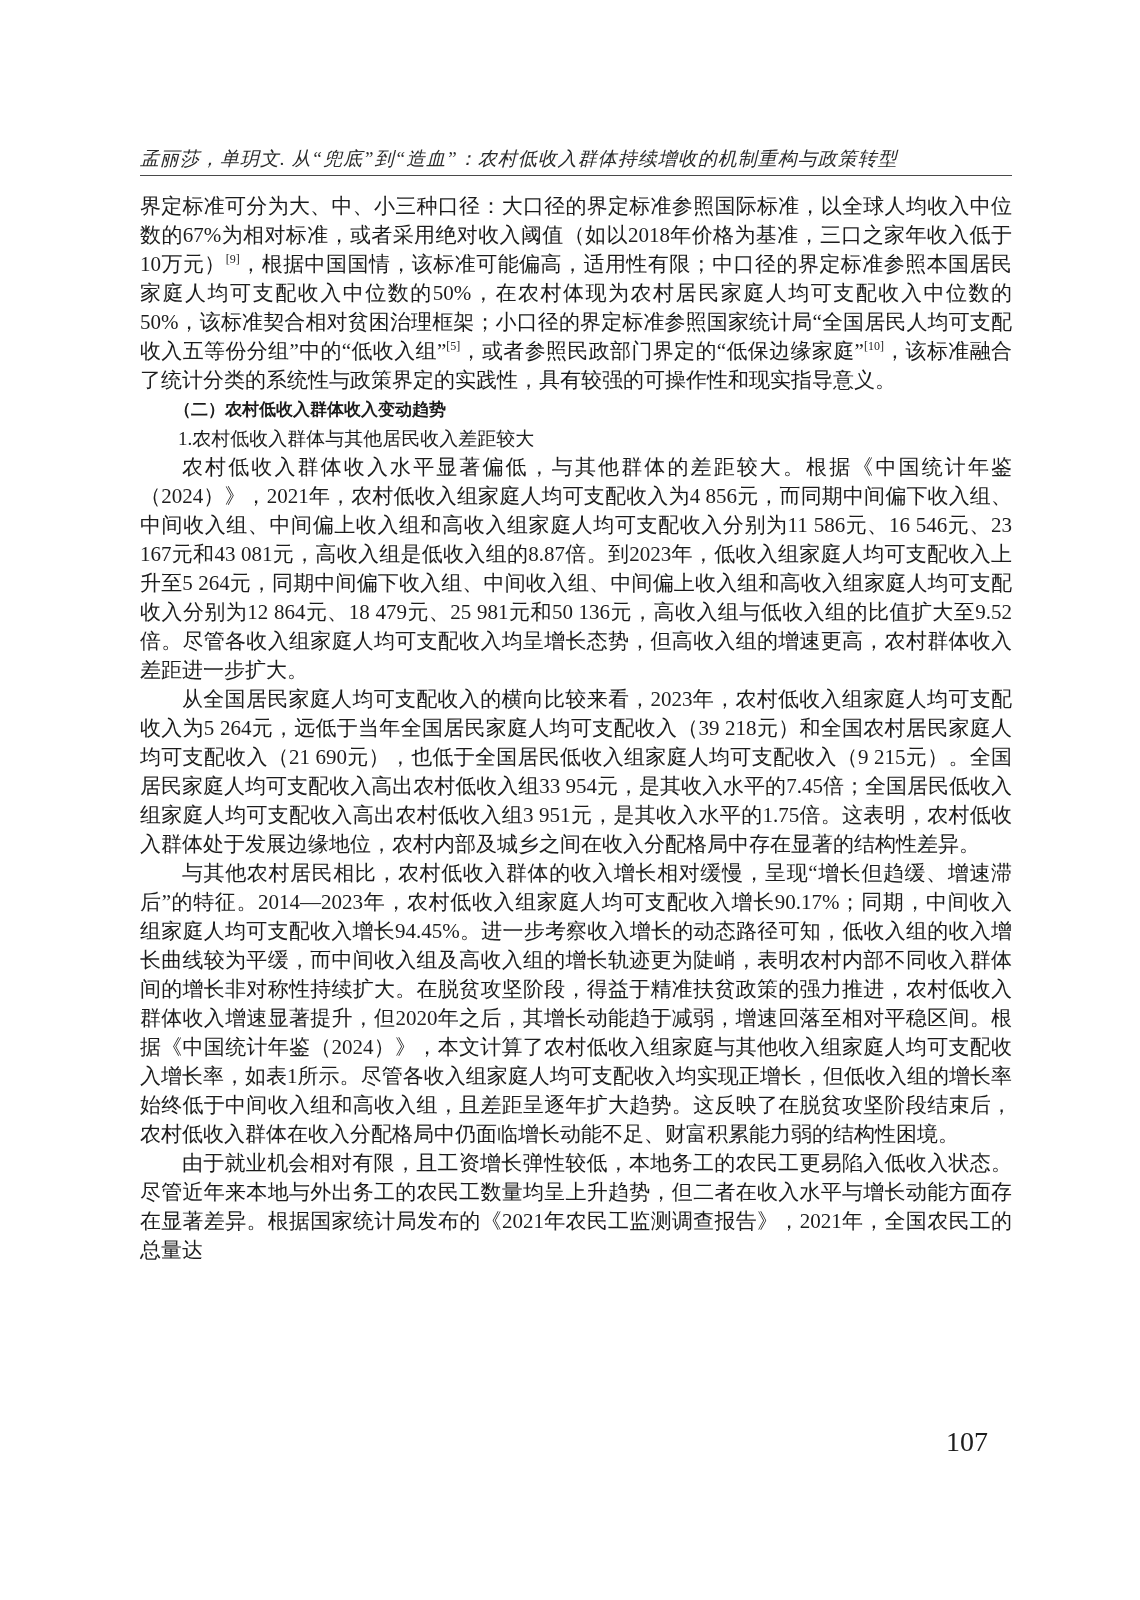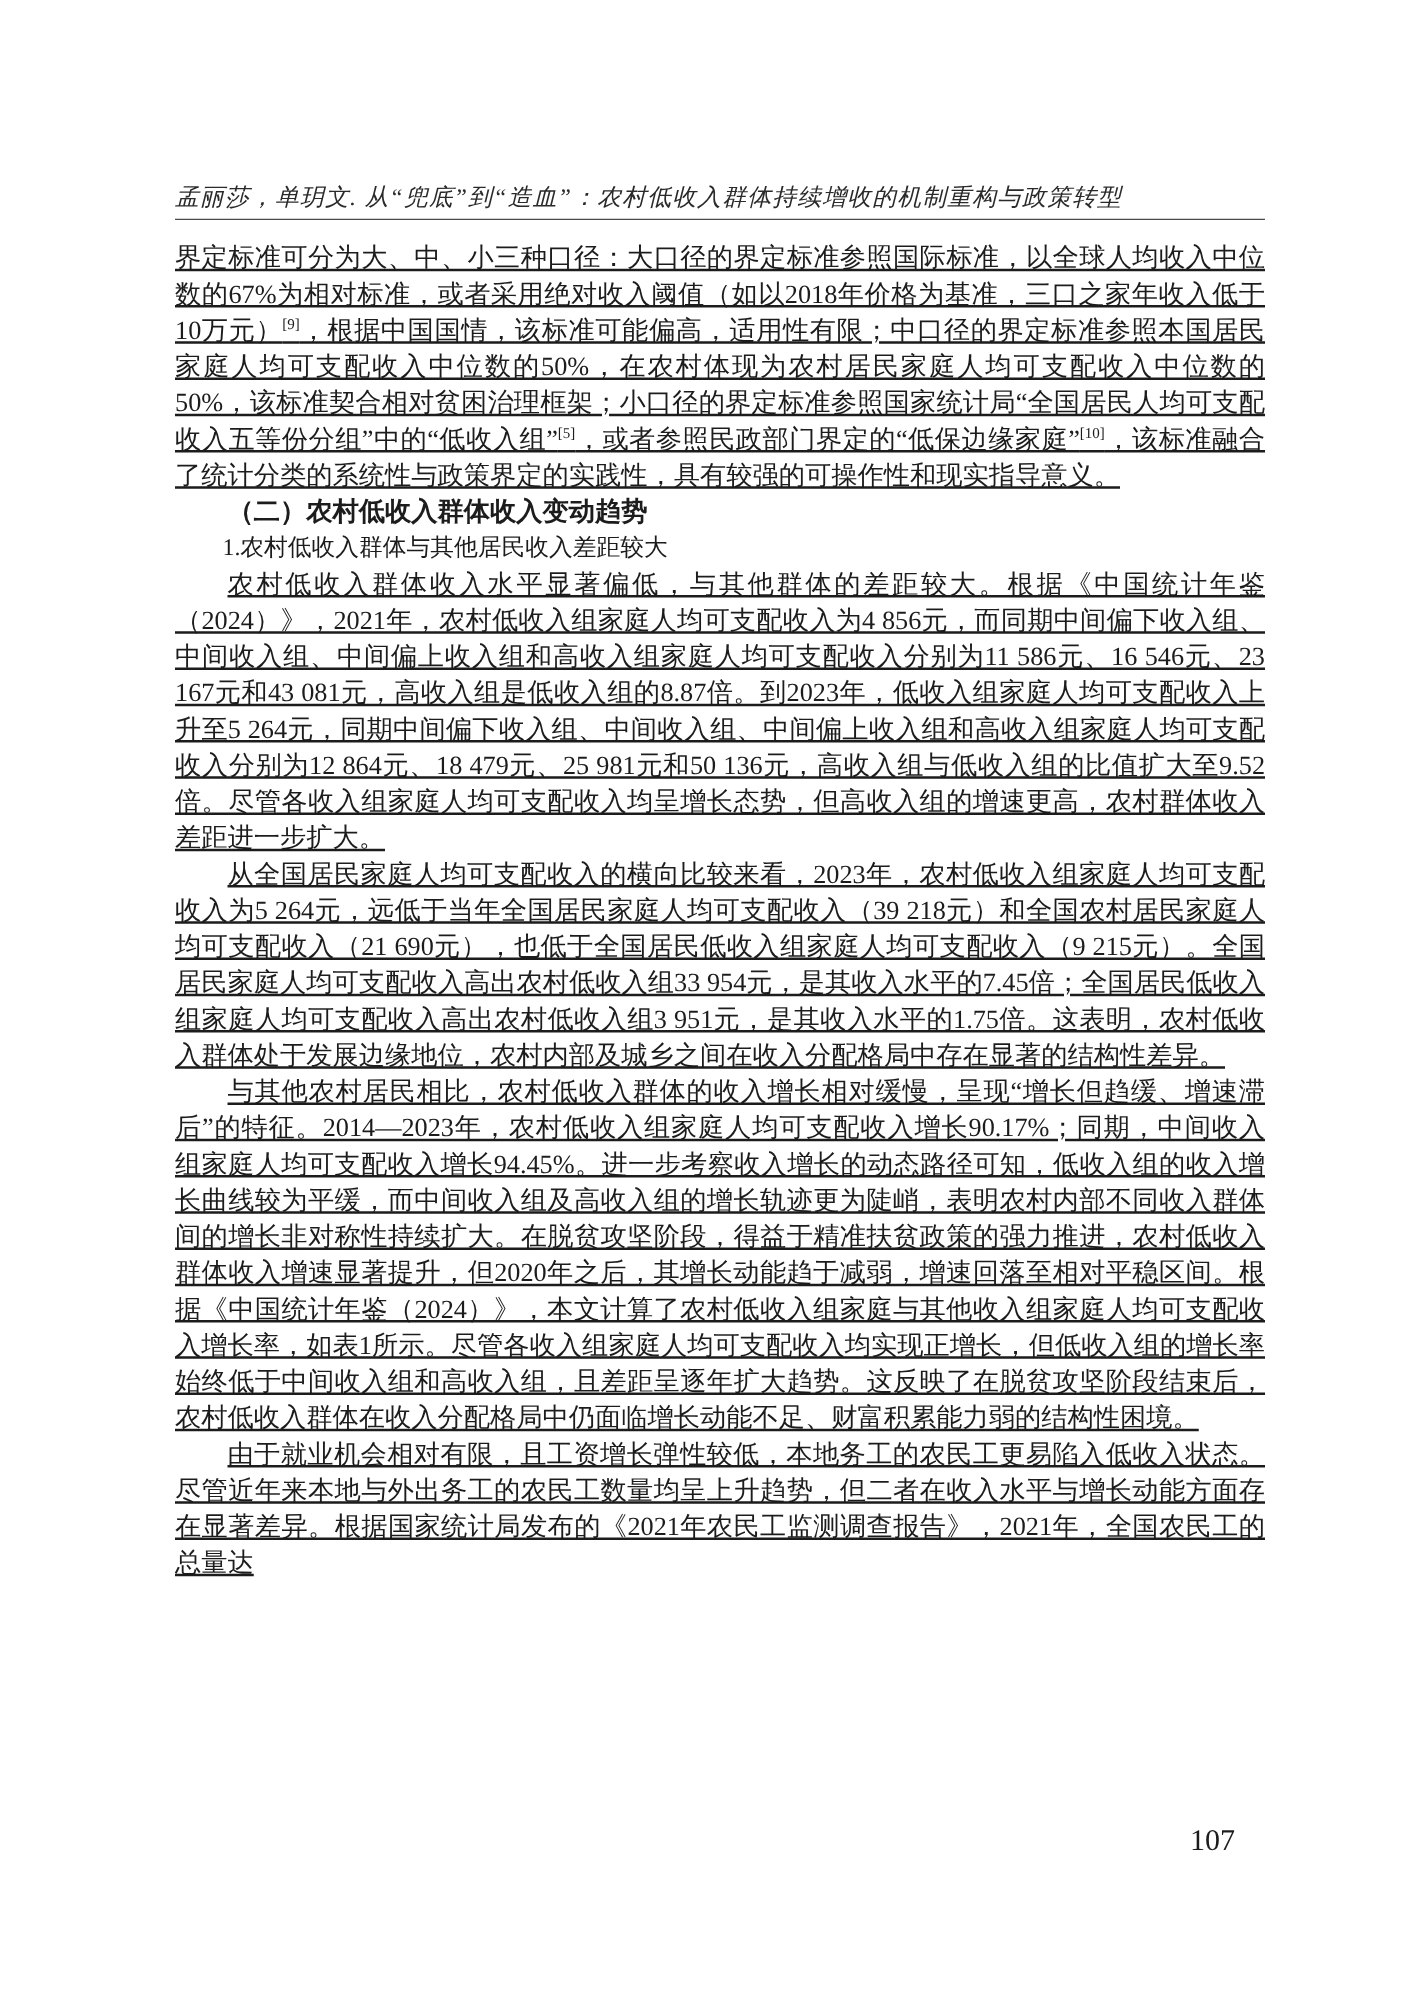--- a/index.html
+++ b/index.html
@@ -25,49 +25,49 @@
     border-bottom: 1.5px solid #4a4a4a;
     white-space: nowrap;
   }
   .article {
     margin-top: 16px;
     font-size: 21px;
     line-height: 29px;
     text-align: justify;
     text-justify: inter-ideograph;
   }
-  .article p { margin: 0; text-decoration: underline; }
+  .article p { margin: 0; }
   p.para { text-indent: 2em; }
   p.para-continued { text-indent: 0; }
   .section-heading {
     font-family: "Liberation Sans", "DejaVu Sans", sans-serif;
     font-weight: bold;
-    font-size: 21px;
+    font-size: 17px;
     line-height: 29px;
     text-indent: 2em;
     margin: 0;
   }
   .sub-heading {
     font-size: 19px;
     line-height: 29px;
     text-indent: 2em;
     margin: 0;
     font-weight: normal;
   }
   sup.ref {
     font-size: 12px;
     line-height: 0;
     vertical-align: super;
     letter-spacing: 0;
   }
   .page-number {
     position: absolute;
-    top: 1460px;
+    top: 1426px;
     right: 152px;
-    font-size: 24px;
+    font-size: 28px;
     color: #1c1c1c;
     font-family: "Liberation Serif", "DejaVu Serif", serif;
   }
 </style>
 </head>
 <body>
 
 <div class="page">
 
   <div class="running-header">孟丽莎，单玥文. 从“兜底”到“造血”：农村低收入群体持续增收的机制重构与政策转型</div>

